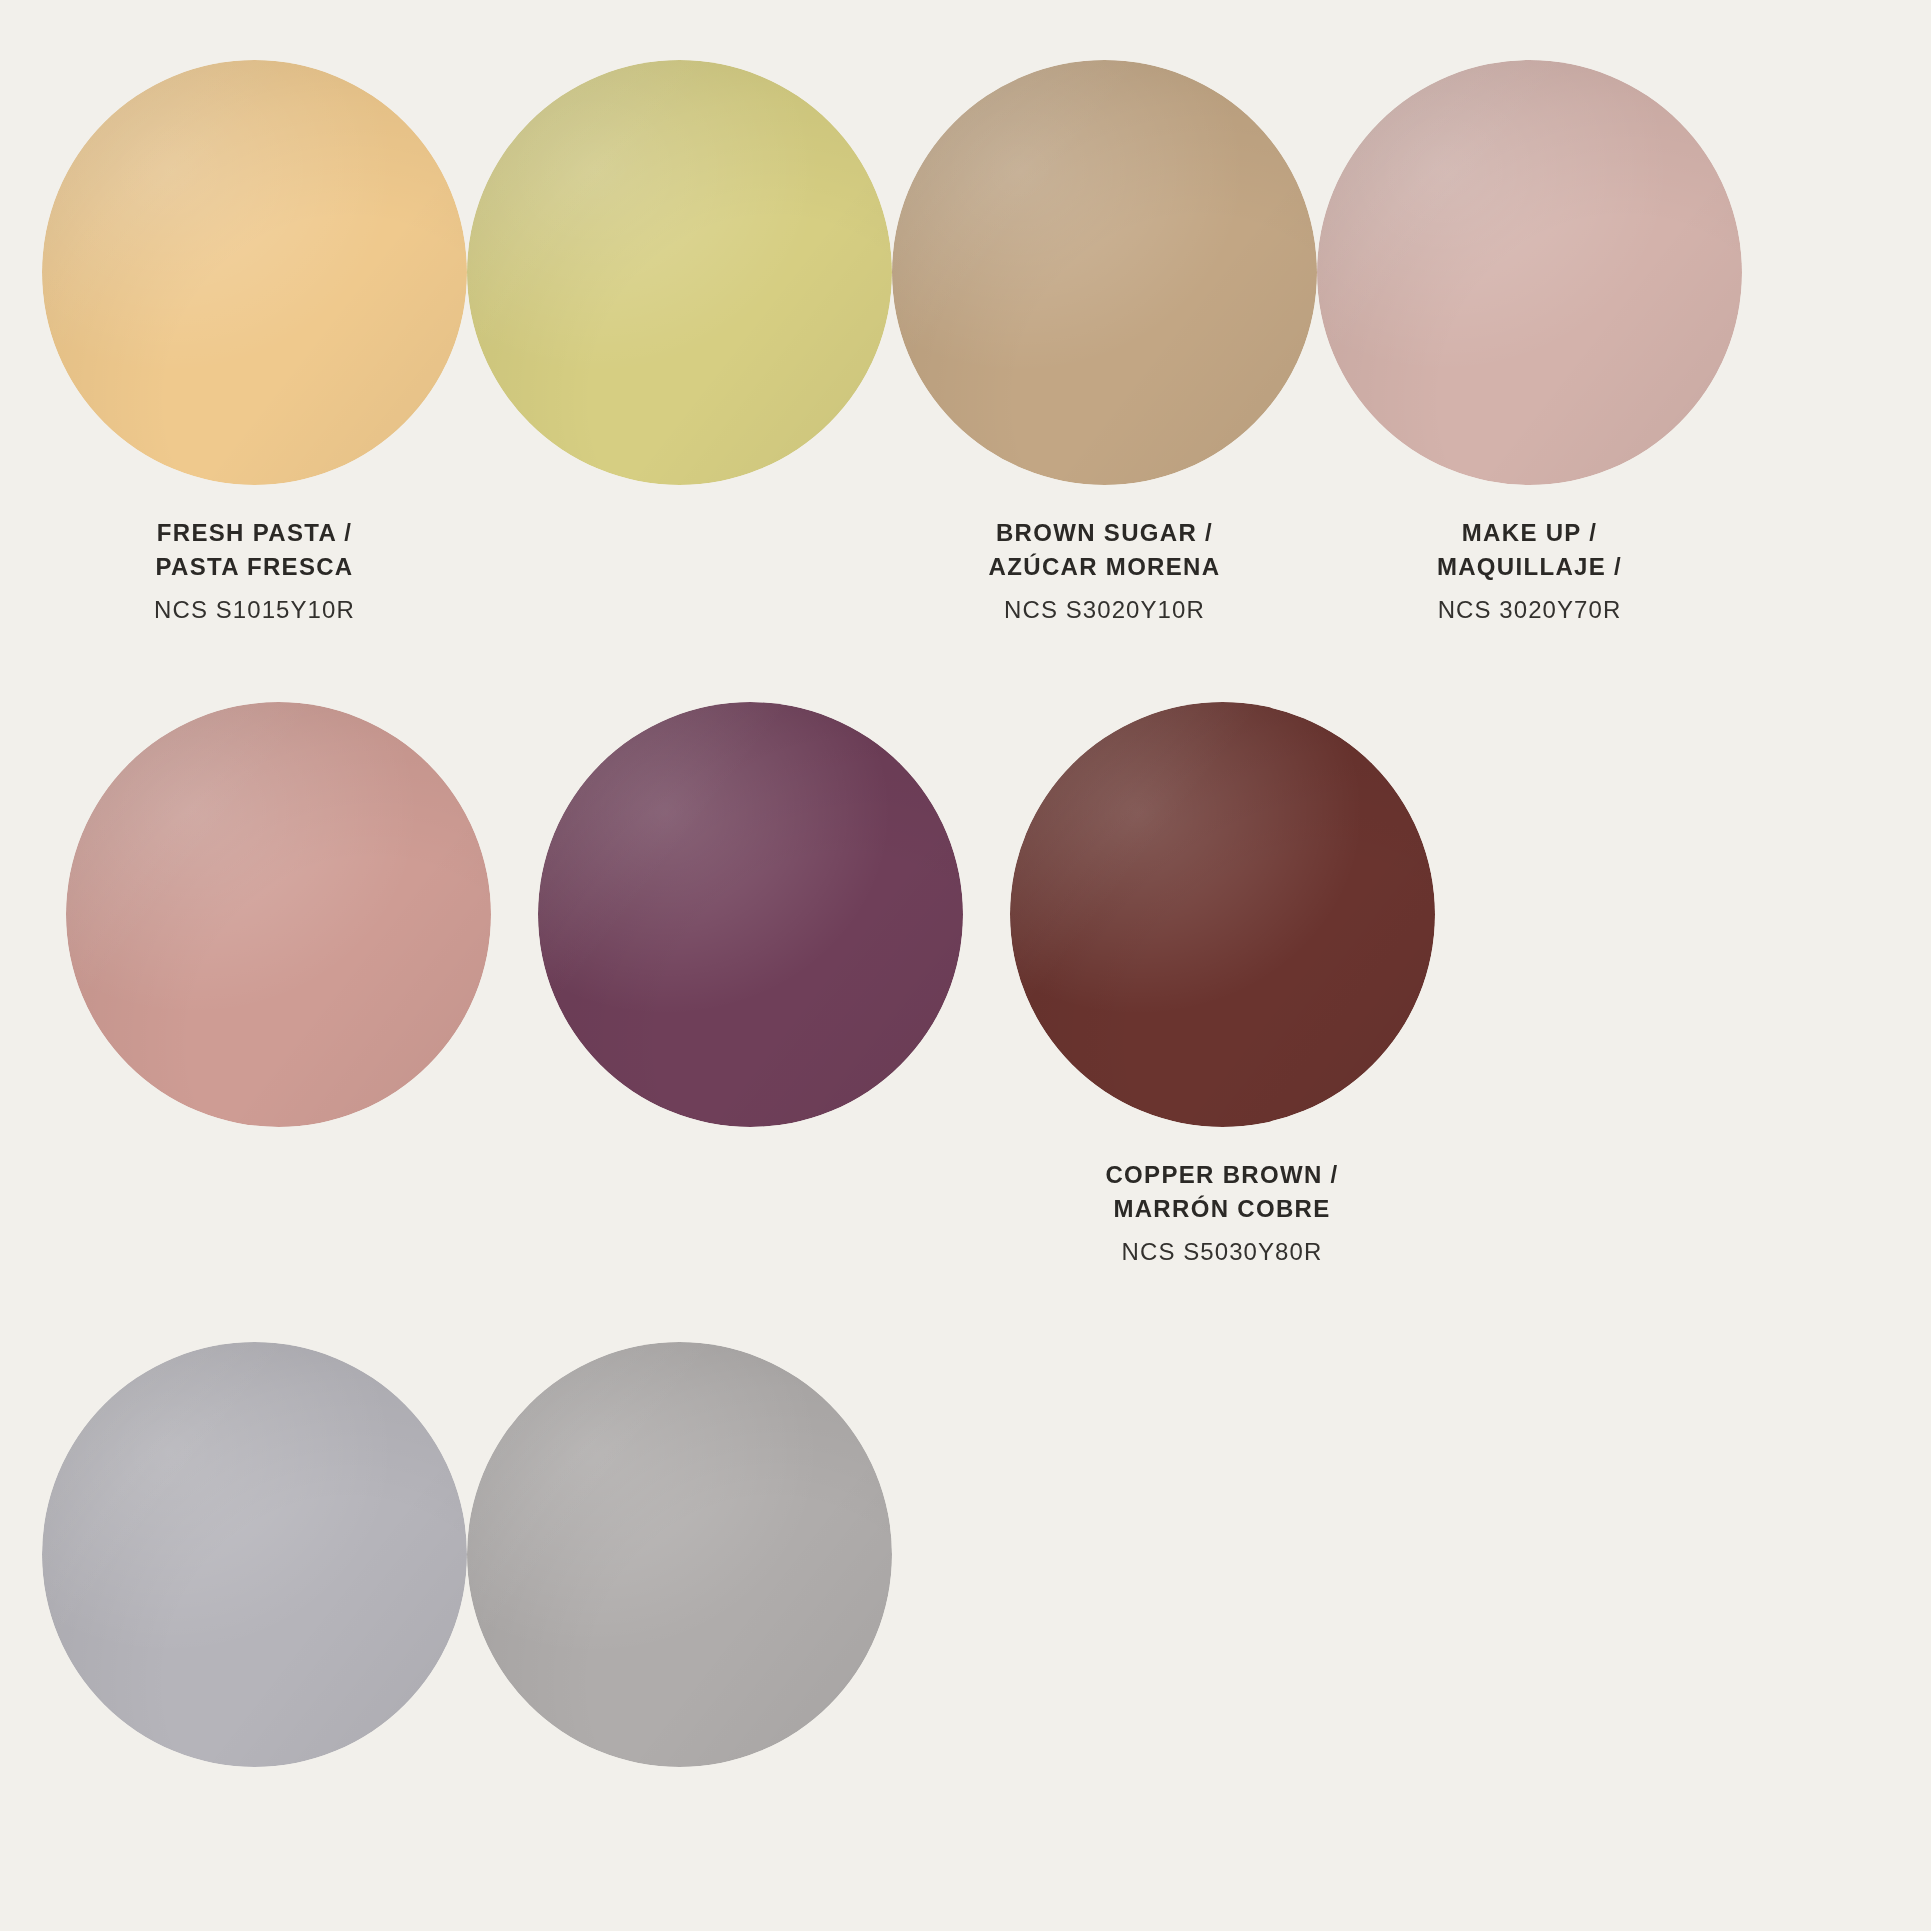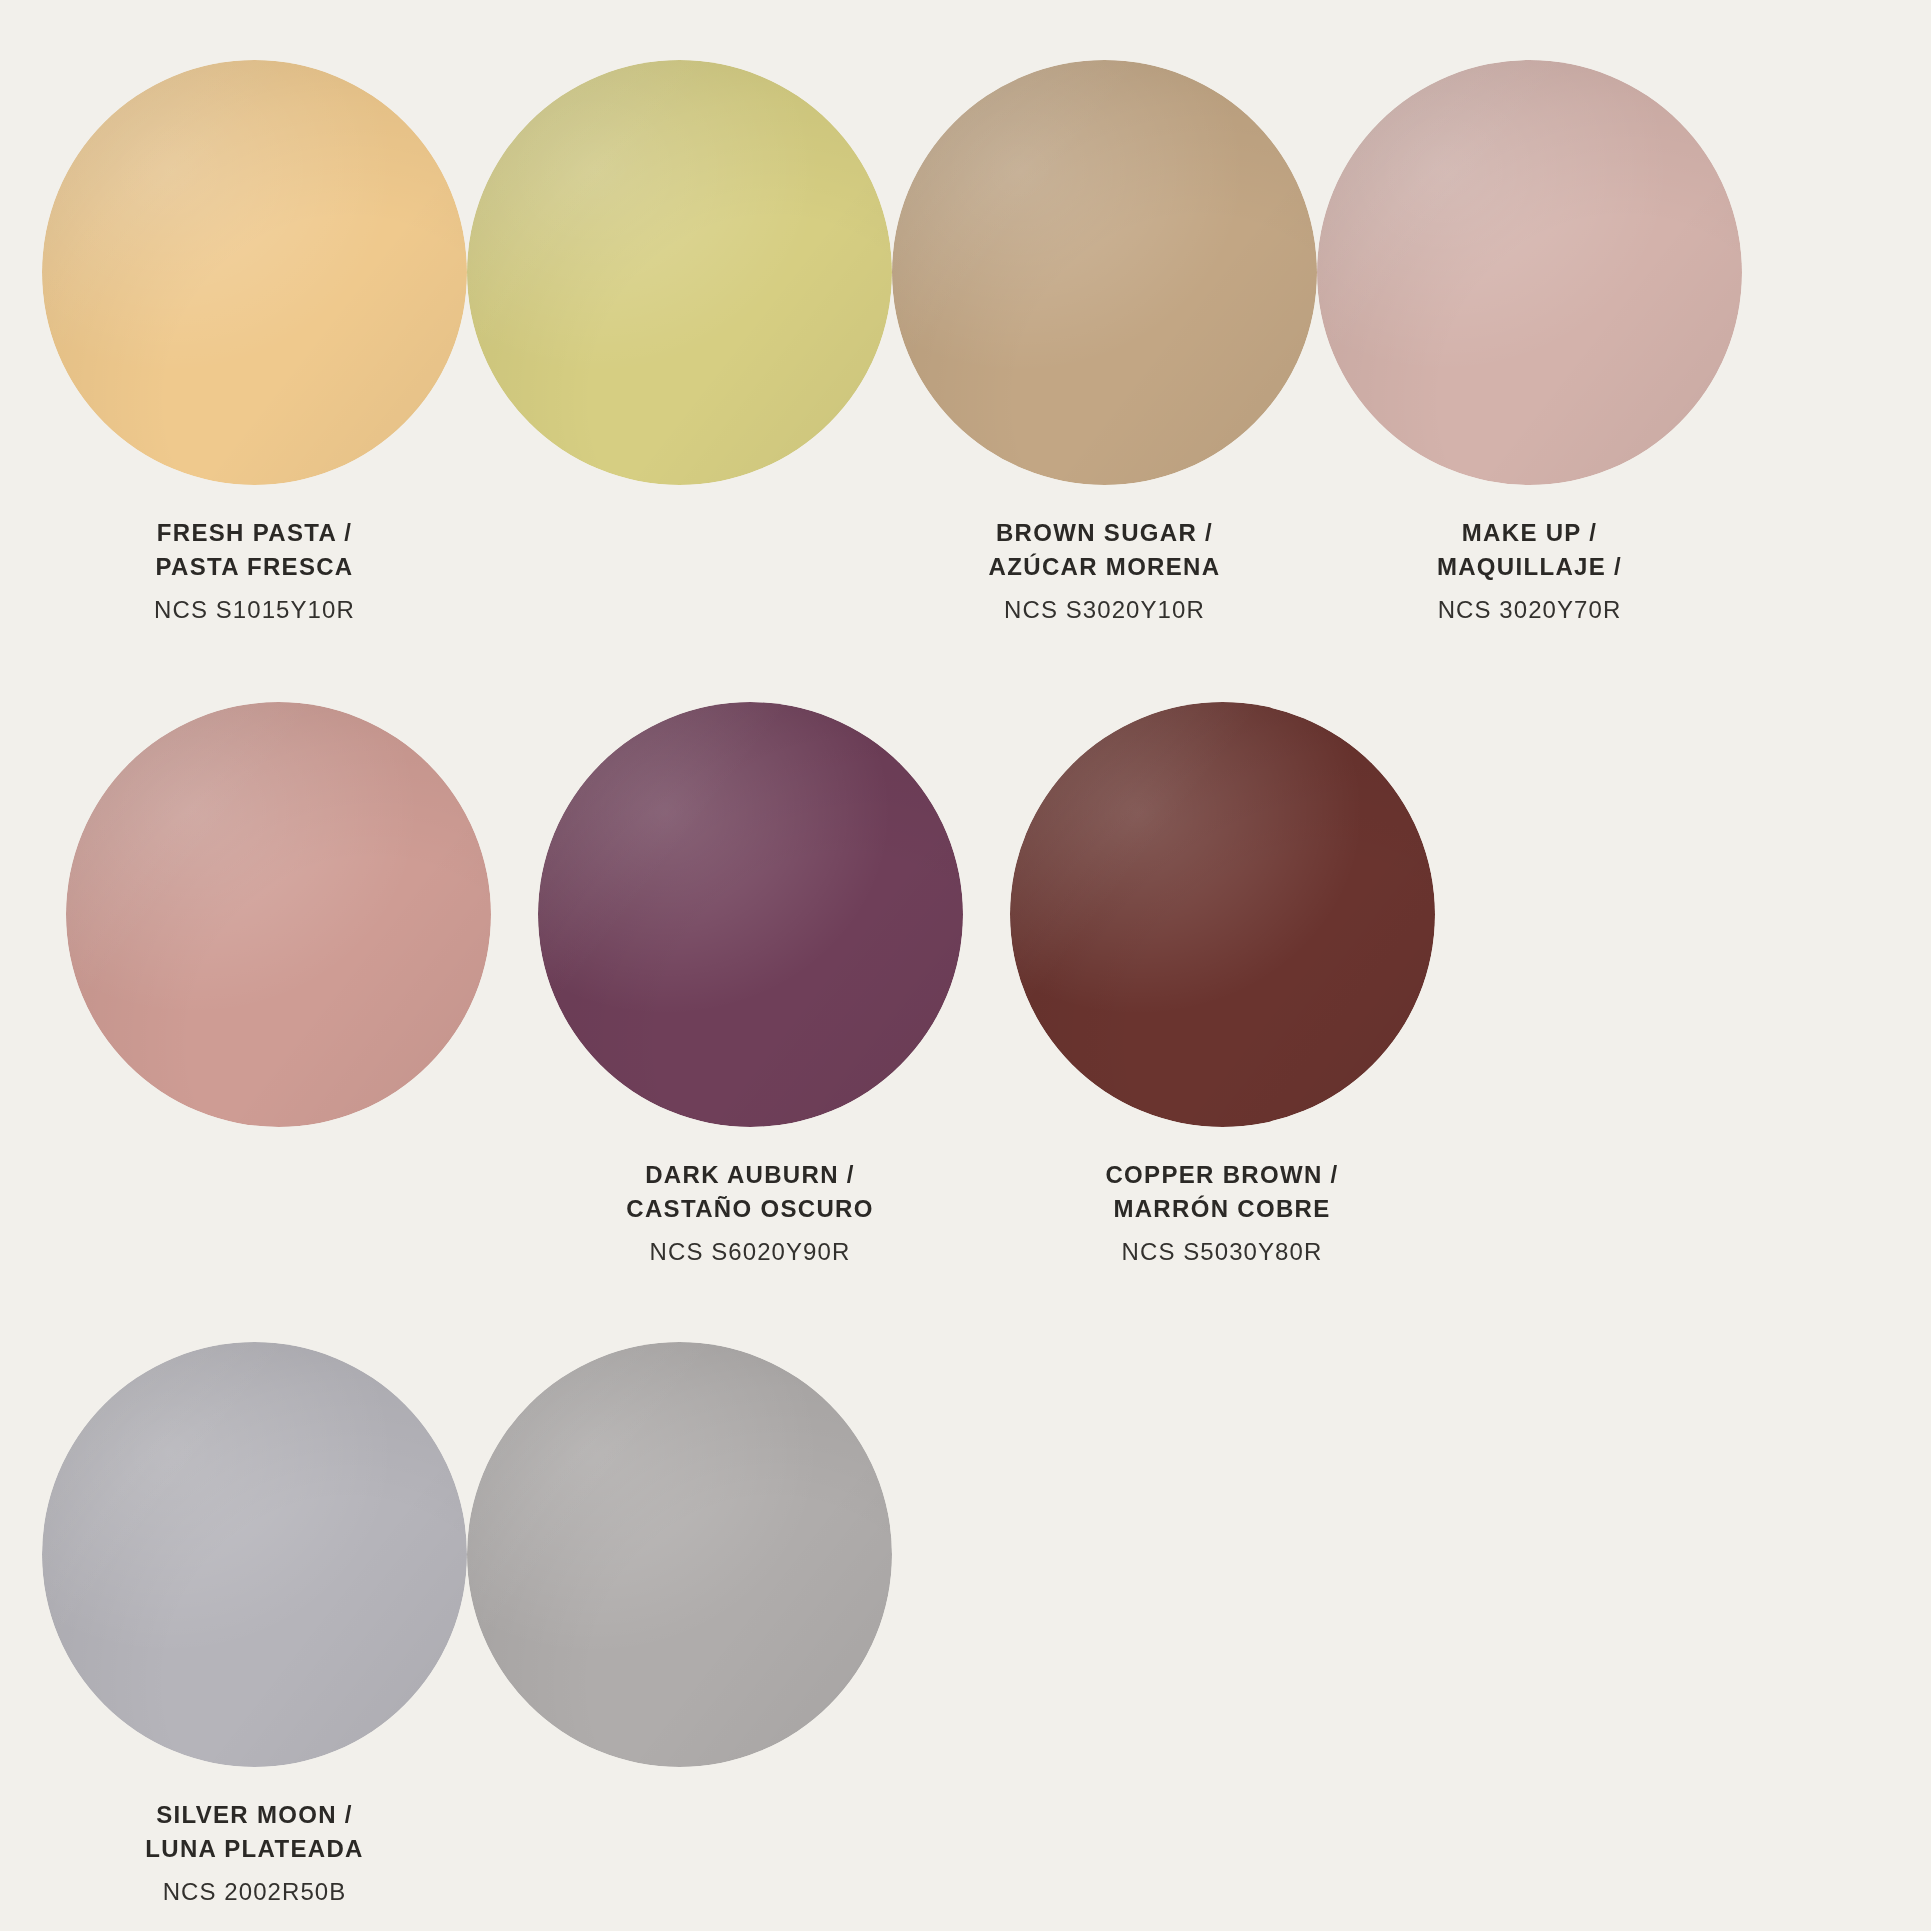--- a/index.html
+++ b/index.html
@@ -201,25 +201,20 @@
 
     <div class="swatch-cell">
       <div class="swatch-disc-wrap">
         <div class="swatch-disc">
           <span class="disc-base" style="background: rgb(111, 63, 89);"></span>
           <span class="disc-shade-a"></span>
           <span class="disc-shade-b"></span>
           <span class="disc-shade-c"></span>
         </div>
       </div>
-      <div class="swatch-label">
-        <span class="label-line">DARK AUBURN /</span>
-        <span class="label-line">CASTAÑO OSCURO</span>
-        <span class="label-code">NCS S6020Y90R</span>
-      </div>
     </div>
 
     <div class="swatch-cell">
       <div class="swatch-disc-wrap">
         <div class="swatch-disc">
           <span class="disc-base" style="background: rgb(106, 52, 47);"></span>
           <span class="disc-shade-a"></span>
           <span class="disc-shade-b"></span>
           <span class="disc-shade-c"></span>
         </div>
@@ -239,25 +234,20 @@
 
     <div class="swatch-cell">
       <div class="swatch-disc-wrap">
         <div class="swatch-disc">
           <span class="disc-base" style="background: rgb(181, 180, 186);"></span>
           <span class="disc-shade-a"></span>
           <span class="disc-shade-b"></span>
           <span class="disc-shade-c"></span>
         </div>
       </div>
-      <div class="swatch-label">
-        <span class="label-line">SILVER MOON /</span>
-        <span class="label-line">LUNA PLATEADA</span>
-        <span class="label-code">NCS 2002R50B</span>
-      </div>
     </div>
 
     <div class="swatch-cell">
       <div class="swatch-disc-wrap">
         <div class="swatch-disc">
           <span class="disc-base" style="background: rgb(175, 172, 171);"></span>
           <span class="disc-shade-a"></span>
           <span class="disc-shade-b"></span>
           <span class="disc-shade-c"></span>
         </div>

